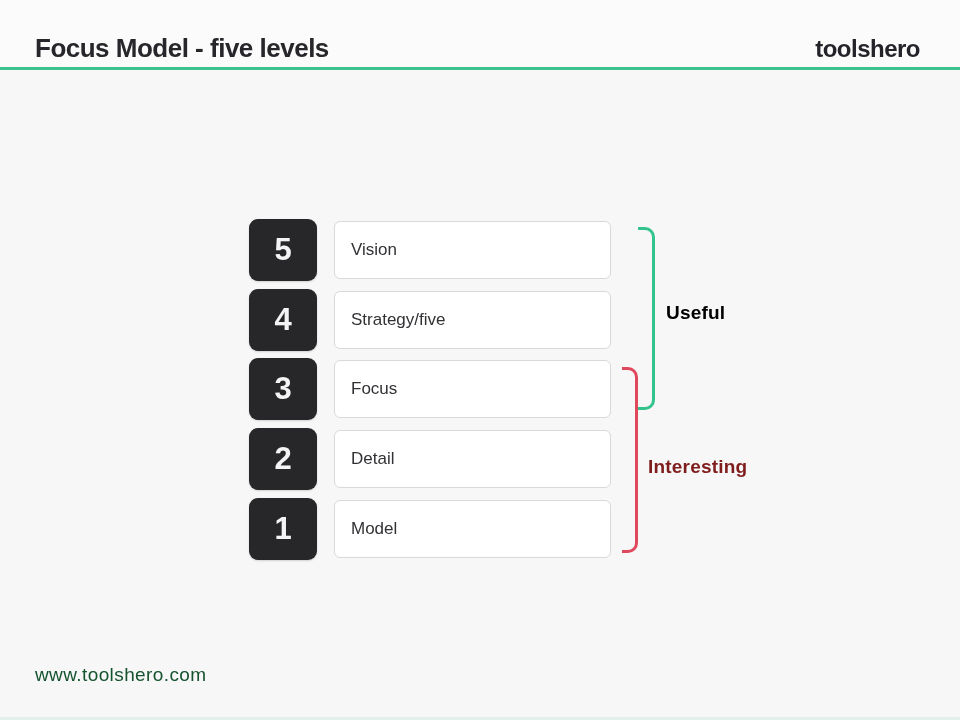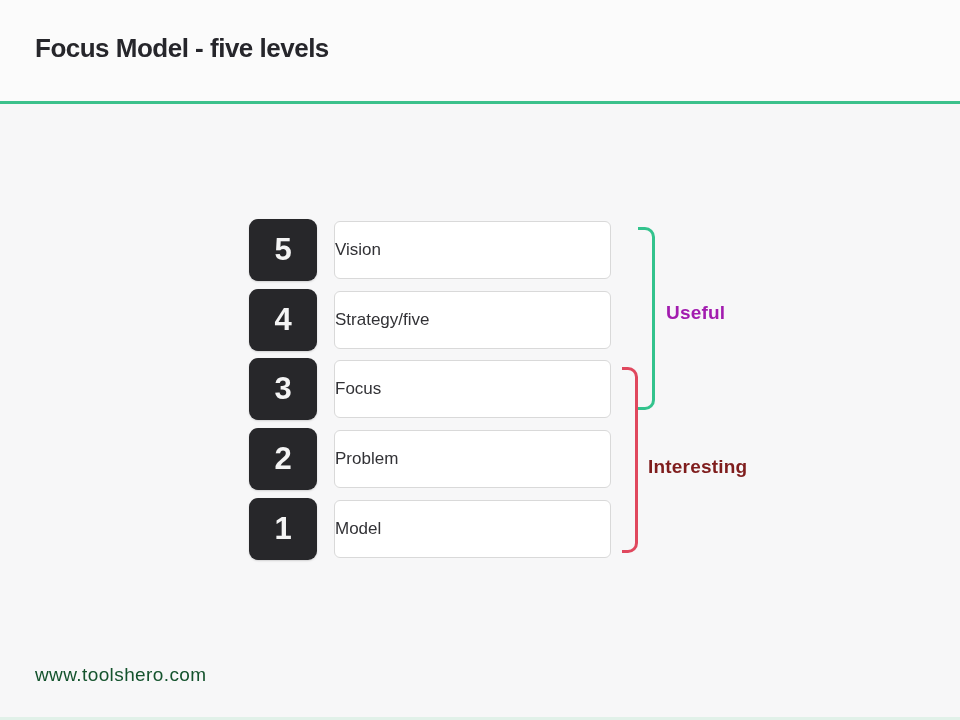--- a/index.html
+++ b/index.html
@@ -10,21 +10,21 @@
     width: 960px;
     height: 720px;
     position: relative;
     background: #f7f7f8;
     font-family: "Liberation Sans", sans-serif;
     overflow: hidden;
   }
   .header {
     position: absolute;
     top: 0; left: 0;
-    width: 960px; height: 104px;
+    width: 960px; height: 70px;
     background: #fbfbfb;
     border-bottom: 3px solid #3cc18c;
     box-sizing: border-box;
   }
   .title {
     position: absolute;
     left: 35px; top: 33px;
     font-size: 26px;
     font-weight: bold;
     color: #26262b;
@@ -55,20 +55,21 @@
   .label-box {
     position: absolute;
     left: 334px;
     width: 277px; height: 58px;
     background: #ffffff;
     border: 1px solid #d9d9d9;
     border-radius: 6px;
     box-sizing: border-box;
     display: flex;
     align-items: center;
+    padding-left: 16px;
     font-size: 17px;
     color: #323236;
   }
   .bracket {
     position: absolute;
     border: 3px solid;
     border-left: none;
     border-radius: 0 10px 10px 0;
     box-sizing: border-box;
   }
@@ -83,21 +84,21 @@
     border-color: #e0485e;
   }
   .bracket-label {
     position: absolute;
     font-size: 19px;
     font-weight: bold;
     letter-spacing: 0.2px;
   }
   .bracket-label-useful {
     left: 666px; top: 302px;
-    color: #a21caf;
+    color: #000000;
   }
   .bracket-label-interesting {
     left: 648px; top: 456px;
     color: #7f1d1d;
   }
   .footer-url {
     position: absolute;
     left: 35px; top: 664px;
     font-size: 19px;
     color: #14532d;
@@ -108,33 +109,34 @@
     left: 0; bottom: 0;
     width: 960px; height: 3px;
     background: #e1f1e9;
   }
 </style>
 </head>
 <body>
 
 <div class="header">
   <div class="title">Focus Model - five levels</div>
+  <div class="brand">toolshero</div>
 </div>
 
 <div class="num-box" style="top:219px">5</div>
 <div class="label-box" style="top:221px">Vision</div>
 
 <div class="num-box" style="top:289px">4</div>
 <div class="label-box" style="top:291px">Strategy/five</div>
 
 <div class="num-box" style="top:358px">3</div>
 <div class="label-box" style="top:360px">Focus</div>
 
 <div class="num-box" style="top:428px">2</div>
-<div class="label-box" style="top:430px">Problem</div>
+<div class="label-box" style="top:430px">Detail</div>
 
 <div class="num-box" style="top:498px">1</div>
 <div class="label-box" style="top:500px">Model</div>
 
 <div class="bracket bracket-useful"></div>
 <div class="bracket-label bracket-label-useful">Useful</div>
 
 <div class="bracket bracket-interesting"></div>
 <div class="bracket-label bracket-label-interesting">Interesting</div>
 

